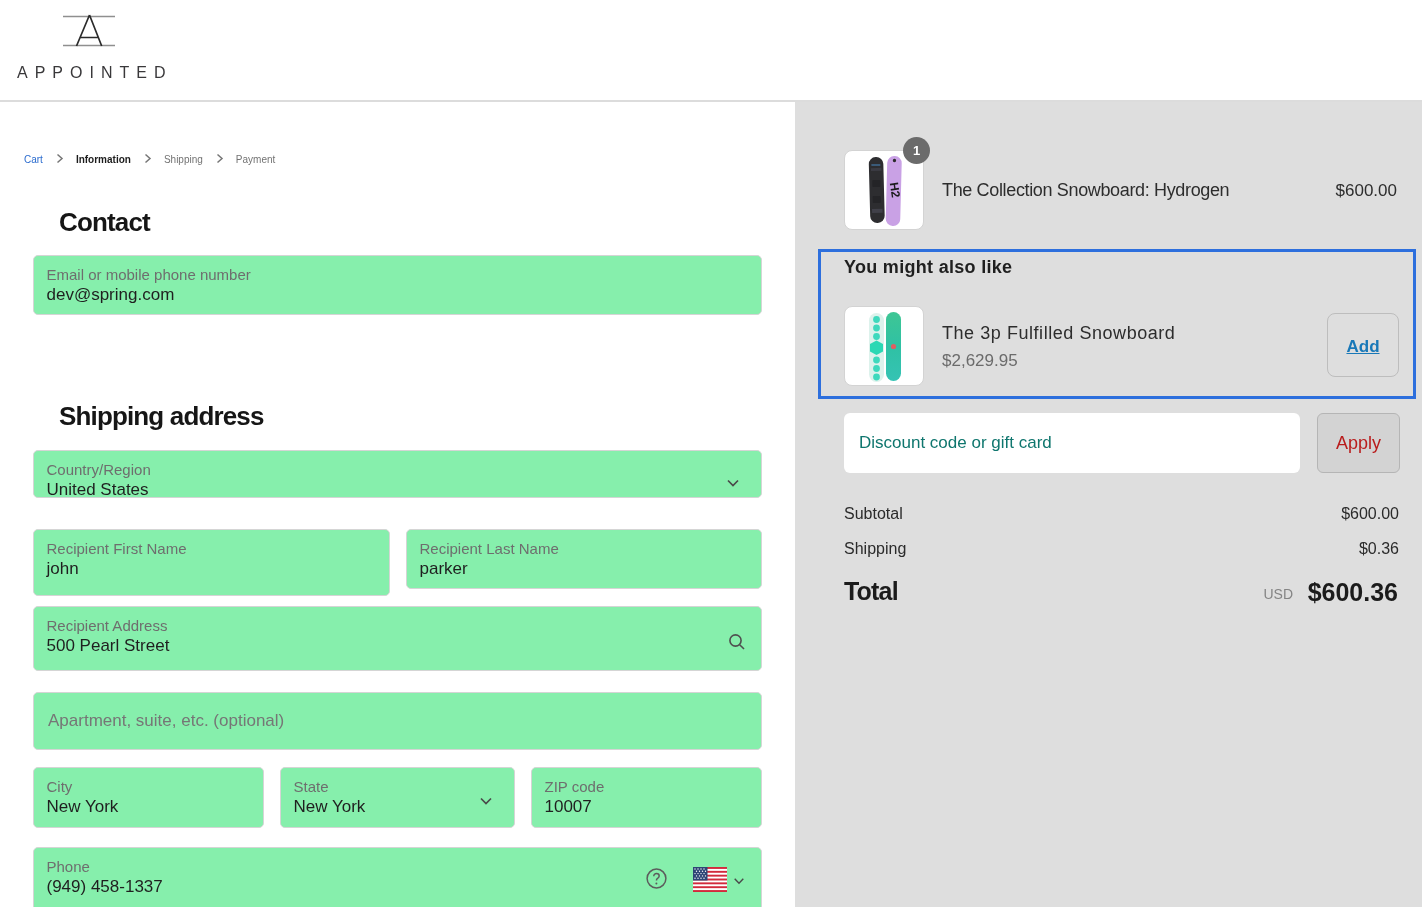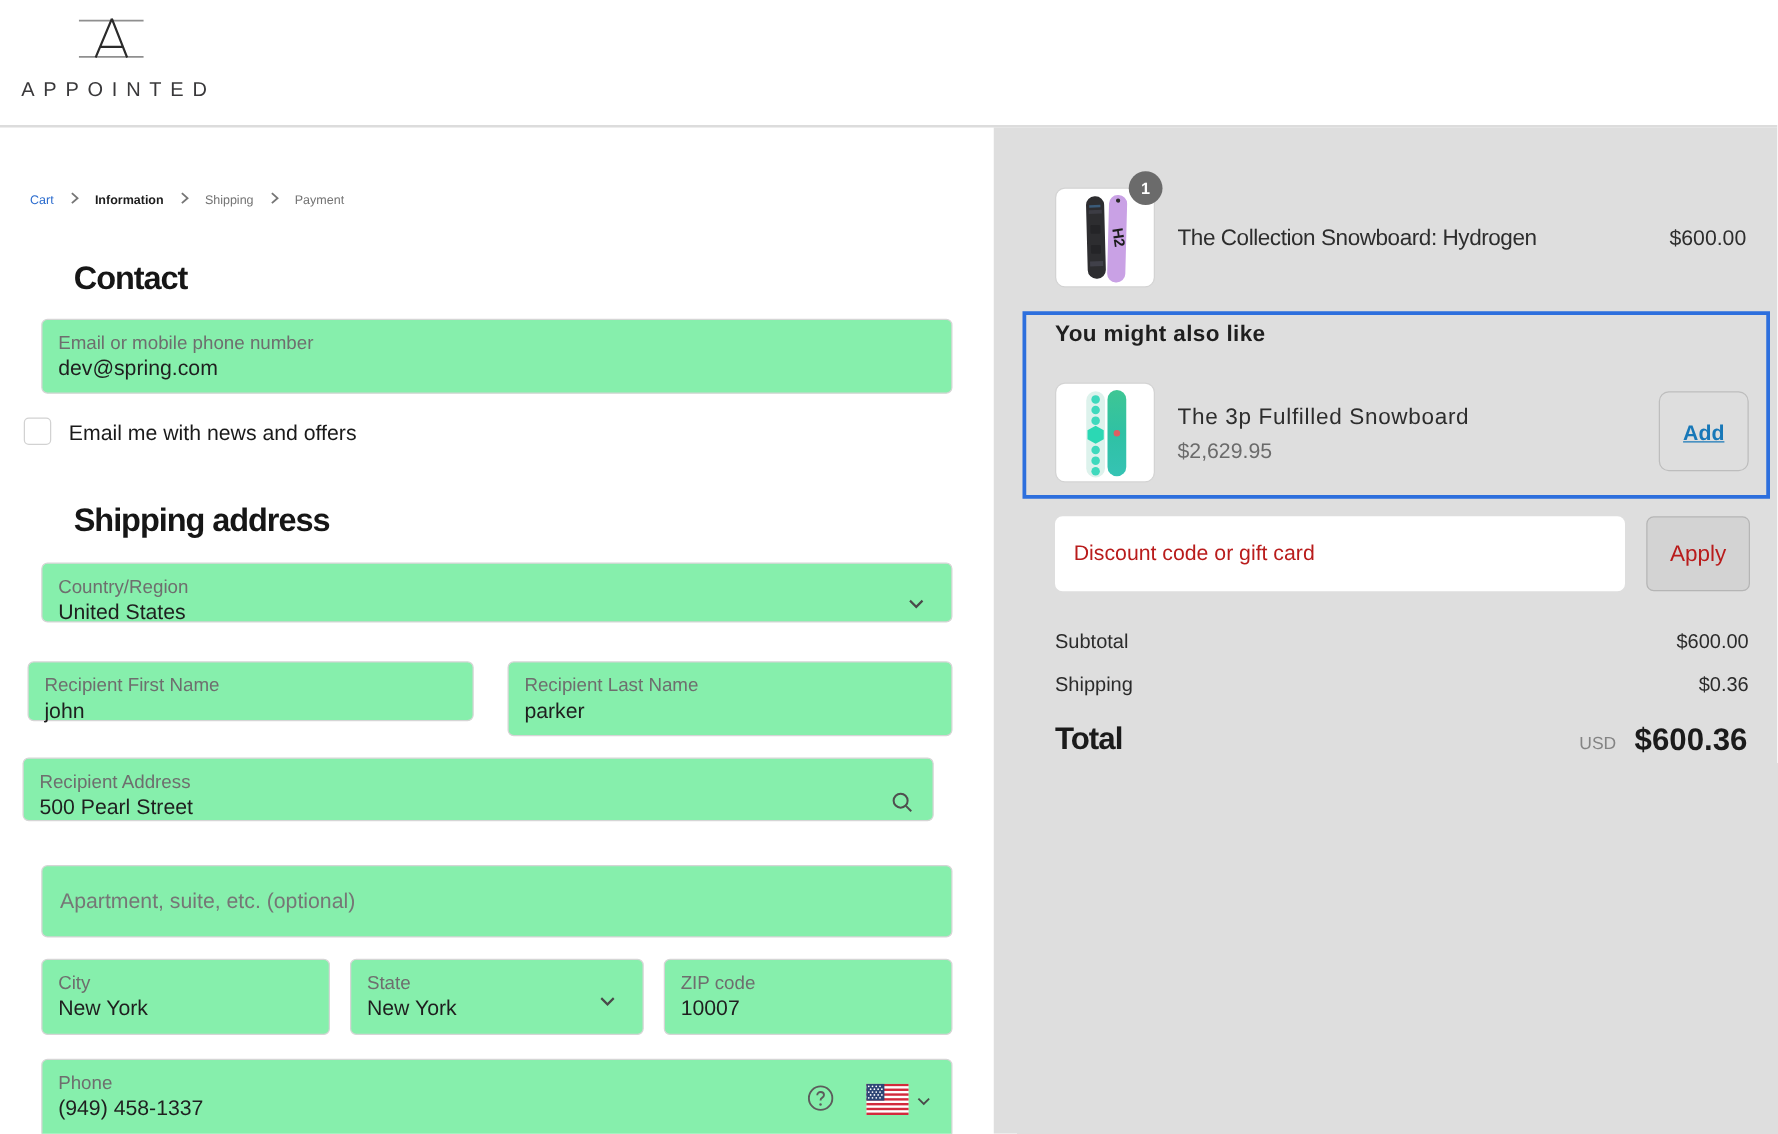--- a/index.html
+++ b/index.html
@@ -40,21 +40,21 @@
 #badge { position:absolute; left:903px; top:137px; width:27px; height:27px; border-radius:50%; background:#6b6b6b; color:#fff; font-size:13px; font-weight:700; text-align:center; line-height:27px; }
 .ptitle { position:absolute; font-size:18px; color:#2d2d2d; line-height:20px; }
 .pprice { position:absolute; font-size:17px; color:#2d2d2d; text-align:right; line-height:20px; }
 
 #bluebox { position:absolute; left:818px; top:249px; width:598px; height:150px; border:3px solid #2d6fdd; }
 #ymal { position:absolute; left:844px; top:257px; font-size:18px; font-weight:700; color:#1f1f1f; letter-spacing:0.3px; line-height:20px; }
 
 #addbtn { position:absolute; left:1327px; top:313px; width:72px; height:64px; border:1px solid #bdbdbd; border-radius:8px; color:#1878b8; font-size:17px; font-weight:600; text-align:center; line-height:65px;text-decoration:underline; }
 
 #discinput { position:absolute; left:844px; top:413px; width:456px; height:60px; background:#fff; border-radius:6px; }
-#discinput span { position:absolute; left:15px; top:0; bottom:0; display:flex; align-items:center; font-size:17px; color:#b91c1c; }
+#discinput span { position:absolute; left:15px; top:0; bottom:0; display:flex; align-items:center; font-size:17px; color:#0f766e; }
 #applybtn { position:absolute; left:1317px; top:413px; width:83px; height:60px; background:#d3d3d3; border:1px solid #b5b5b5; border-radius:6px; color:#b91c1c; font-size:18px; text-align:center; line-height:58px; }
 
 .trow { position:absolute; left:844px; width:555px; display:flex; justify-content:space-between; font-size:16px; color:#2b2b2b; line-height:19px; }
 #totlabel { position:absolute; left:844px; top:578px; font-size:25px; font-weight:700; letter-spacing:-0.8px; color:#1b1b1b; line-height:26px; }
 #totusd { position:absolute; right:129px; top:587px; font-size:14px; color:#848484; line-height:14px; }
 #totval { position:absolute; right:24px; top:579px; font-size:25px; font-weight:700; color:#1b1b1b; line-height:26px; }
 </style>
 </head>
 <body>
 <div id="page">
@@ -80,45 +80,41 @@
         <path d="M3.5 1.5 L8 5.5 L3.5 9.5" stroke="#767676" stroke-width="1.5" fill="none"></path>
       </svg><span>Payment</span></div>
 
   <h2 class="sect" style="top:209px;">Contact</h2>
 
   <div class="field" style="left:19px; top:255px; width:729px; height:60px;">
     <div class="lbl">Email or mobile phone number</div>
     <div class="val">dev@spring.com</div>
   </div>
 
-  <div id="chkrow">
-    <div id="chk"></div>
-    <div id="chklbl">Email me with news and offers</div>
-  </div>
 
   <h2 class="sect" style="top:403px;">Shipping address</h2>
 
   <div class="field" style="left:19px; top:450px; width:729px; height:48px;">
     <div class="lbl">Country/Region</div>
     <div class="val">United States</div>
     <svg class="chev" style="right:20px; top:24px; width:16px; height:16px;" viewBox="0 0 16 16">
         <path d="M3 5.5 L8 10.5 L13 5.5" stroke="#4a4a4a" stroke-width="1.7" fill="none"></path>
       </svg>
   </div>
 
-  <div class="field" style="left:8px; top:529px; width:357px; height:48px;">
+  <div class="field" style="left:19px; top:529px; width:357px; height:67px;">
     <div class="lbl">Recipient First Name</div>
     <div class="val">john</div>
   </div>
   <div class="field" style="left:392px; top:529px; width:356px; height:60px;">
     <div class="lbl">Recipient Last Name</div>
     <div class="val">parker</div>
   </div>
 
-  <div class="field" style="left:4px; top:606px; width:729px; height:51px;">
+  <div class="field" style="left:19px; top:606px; width:729px; height:65px;">
     <div class="lbl">Recipient Address</div>
     <div class="val">500 Pearl Street</div>
     <svg class="chev" style="right:15px; top:26px; width:18px; height:18px;" viewBox="0 0 18 18">
         <circle cx="7.5" cy="7.5" r="5.6" stroke="#4f4f4f" stroke-width="1.6" fill="none"></circle>
         <line x1="11.7" y1="11.7" x2="16" y2="16" stroke="#4f4f4f" stroke-width="1.6"></line>
       </svg>
   </div>
 
   <div class="field" style="left:19px; top:692px; width:729px; height:58px;">
     <div class="ph">Apartment, suite, etc. (optional)</div>

